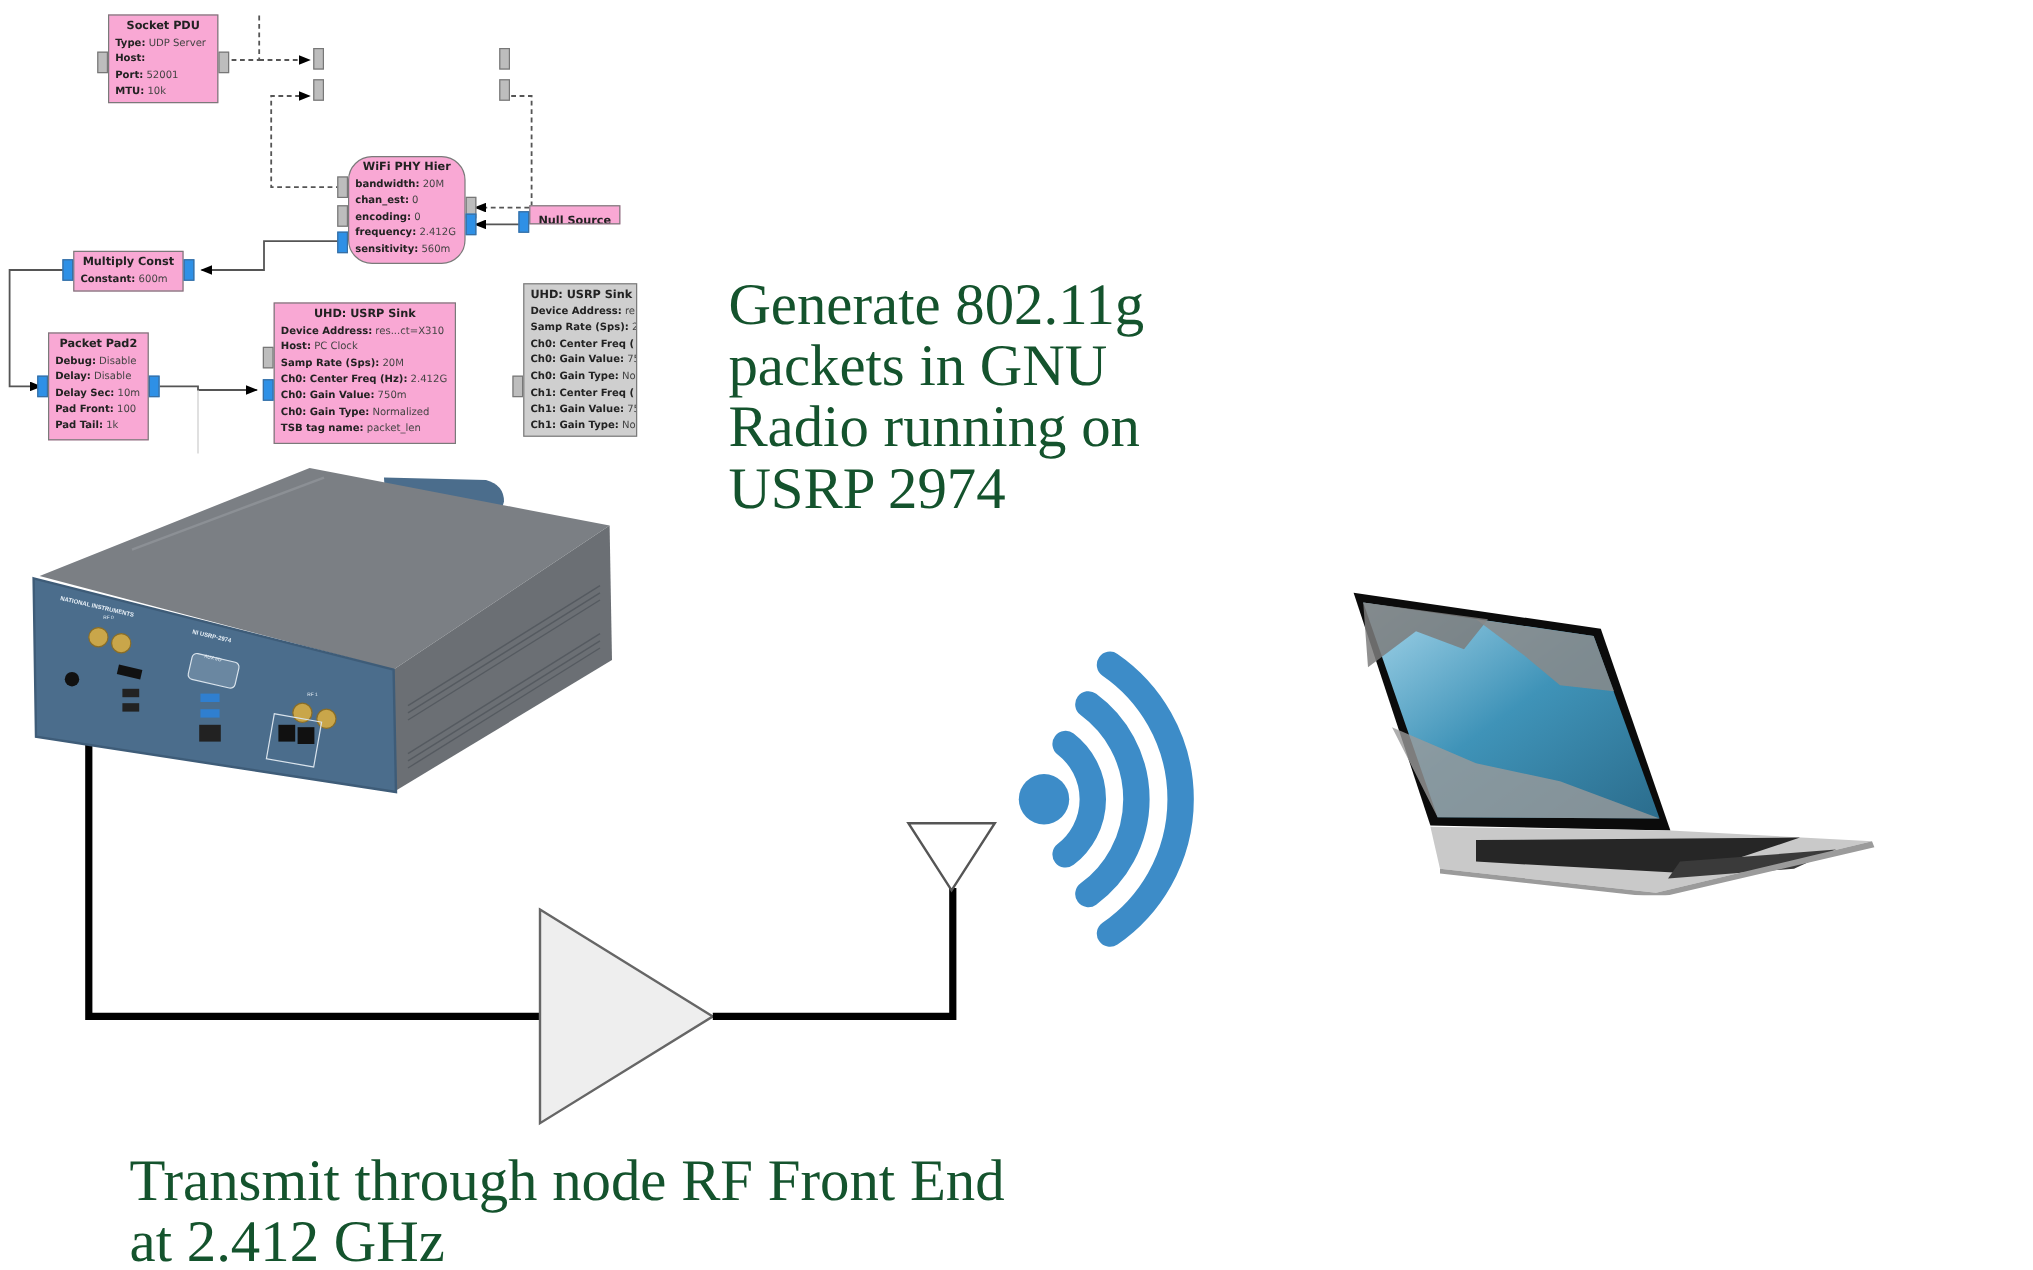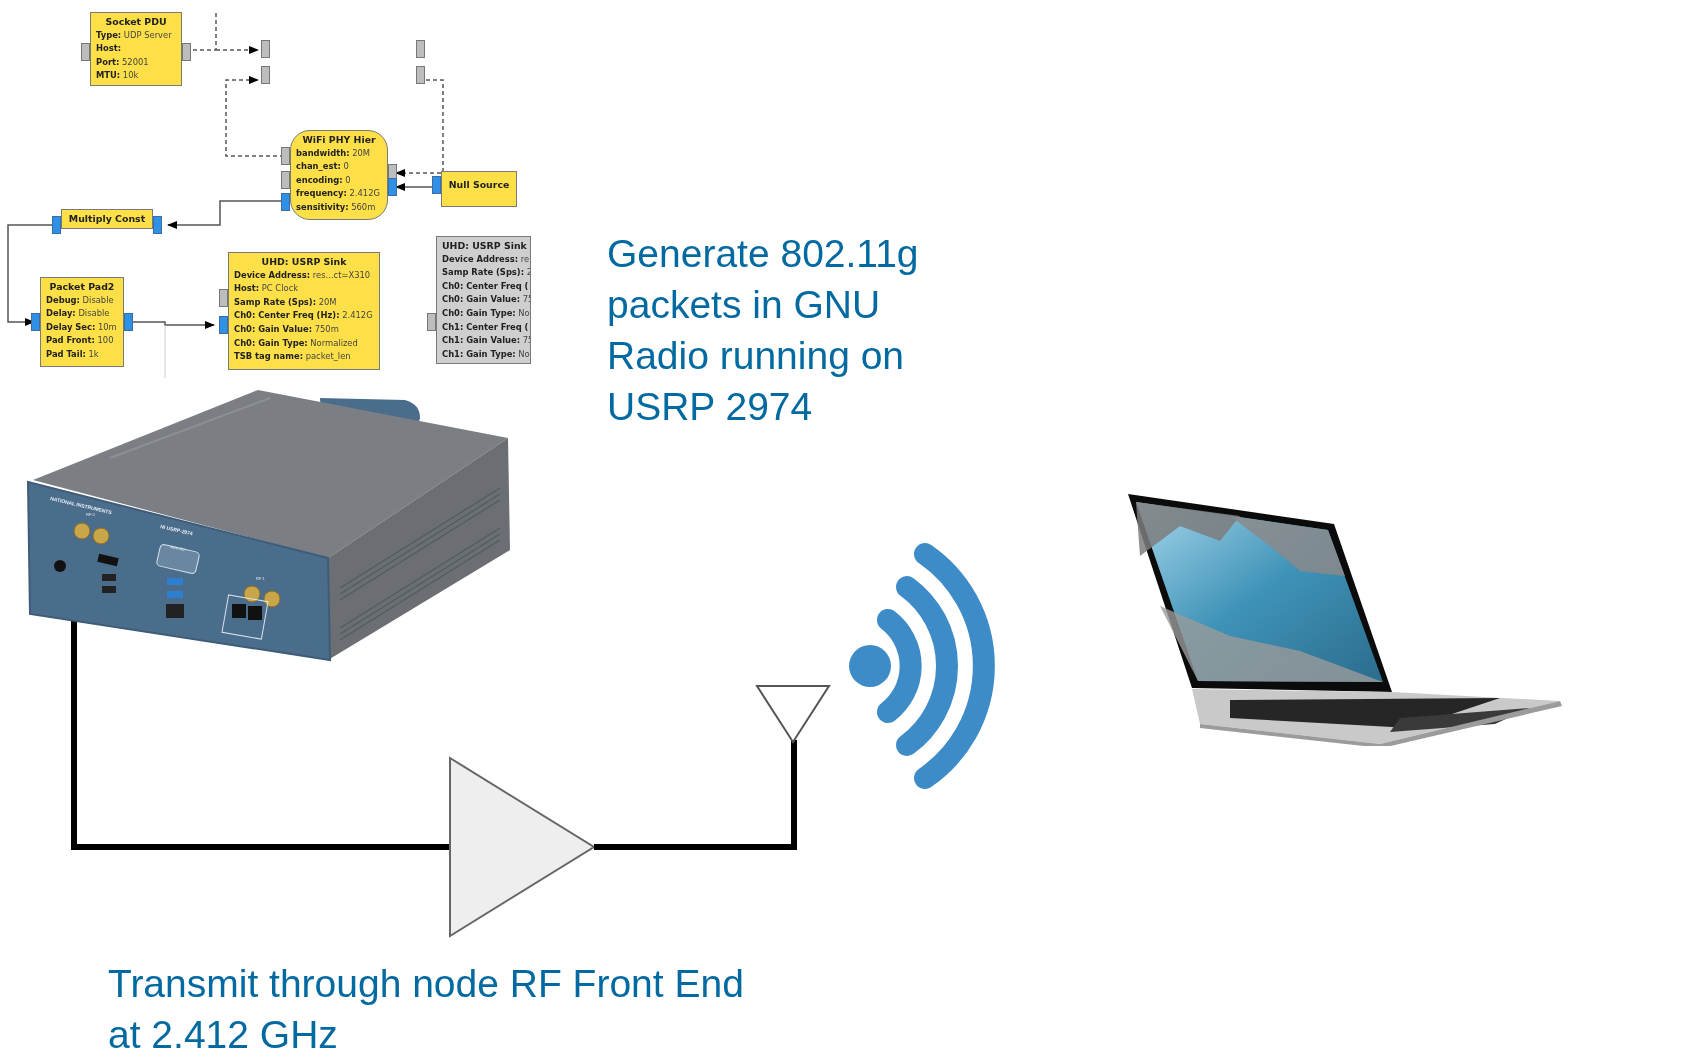--- a/index.html
+++ b/index.html
@@ -1,24 +1,24 @@
 <!DOCTYPE html>
 <html><head>
   <meta charset="utf-8">
   <style>
     html, body { margin: 0; padding: 0; background: #ffffff; }
     body { width: 1694px; height: 1058px; position: relative; overflow: hidden; font-family: "Liberation Sans", sans-serif; }
     #stage { position: absolute; left: 0; top: 0; width: 1694px; height: 1058px; }
-    .caption { position: absolute; font-family: Liberation Sans, sans-serif; font-size: 39px; line-height: 51px; color: #0369a1; white-space: pre-line; }
+    .caption { position: absolute; font-family: Liberation Serif, serif; font-size: 49px; line-height: 51px; color: #14532d; white-space: pre-line; }
     #cap-gen { left: 607px; top: 228px; }
     #cap-tx { left: 108px; top: 958px; }
     #cap-rx { left: 1087px; top: 780px; }
 
     
-    .grc-block { position: absolute; background: #fde047; border: 1.5px solid #7a7a7a; font-family: "DejaVu Sans", sans-serif; font-size: 8.4px; line-height: 13.6px; color: #333; padding: 2px 5px 2px 5px; box-sizing: border-box; white-space: nowrap; overflow: hidden; }
+    .grc-block { position: absolute; background: #f9a8d4; border: 1.5px solid #7a7a7a; font-family: "DejaVu Sans", sans-serif; font-size: 8.4px; line-height: 13.6px; color: #333; padding: 2px 5px 2px 5px; box-sizing: border-box; white-space: nowrap; overflow: hidden; }
     .grc-block.disabled { background: #cfcfcf; }
     .grc-title { font-weight: bold; text-align: center; font-size: 9.4px; color: #222; }
     .grc-param .k { font-weight: bold; color: #222; margin-top: 23px; }
     .grc-param .v { color: #444; }
     .port { position: absolute; width: 9px; height: 18px; border: 1px solid #777; box-sizing: border-box; }
     .port.msg { background: #bdbdbd; }
     .port.stream { background: #2e90e6; border-color: #3a6ea0; }
   </style>
 </head>
 <body>
@@ -82,26 +82,26 @@
       <div class="grc-param"><span class="k">encoding:</span><span class="v"> 0</span></div>
       <div class="grc-param"><span class="k">frequency:</span><span class="v"> 2.412G</span></div>
       <div class="grc-param"><span class="k">sensitivity:</span><span class="v"> 560m</span></div>
     </div>
   <div class="port msg" style="left:281px;top:147px;"></div>
   <div class="port msg" style="left:281px;top:171px;"></div>
   <div class="port stream" style="left:281px;top:193px;"></div>
   <div class="port msg" style="left:388px;top:164px;"></div>
   <div class="port stream" style="left:388px;top:178px;"></div>
 
-  <div class="grc-block" style="left:441px;top:171px;width:76px;height:36px;">
+  <div class="grc-block" style="left:441px;top:171px;width:76px;height:16px;">
       <div class="grc-title" style="line-height: 22px;">Null Source</div>
     </div>
   <div class="port stream" style="left:432px;top:176px;"></div>
 
-  <div class="grc-block" style="left:61px;top:209px;width:92px;height:20px;">
+  <div class="grc-block" style="left:61px;top:209px;width:92px;height:34px;">
       <div class="grc-title">Multiply Const</div>
       <div class="grc-param"><span class="k">Constant:</span><span class="v"> 600m</span></div>
     </div>
   <div class="port stream" style="left:153px;top:216px;"></div>
   <div class="port stream" style="left:52px;top:216px;"></div>
 
   <div class="grc-block" style="left:40px;top:277px;width:84px;height:90px;">
       <div class="grc-title">Packet Pad2</div>
       <div class="grc-param"><span class="k">Debug:</span><span class="v"> Disable</span></div>
       <div class="grc-param"><span class="k">Delay:</span><span class="v"> Disable</span></div>

